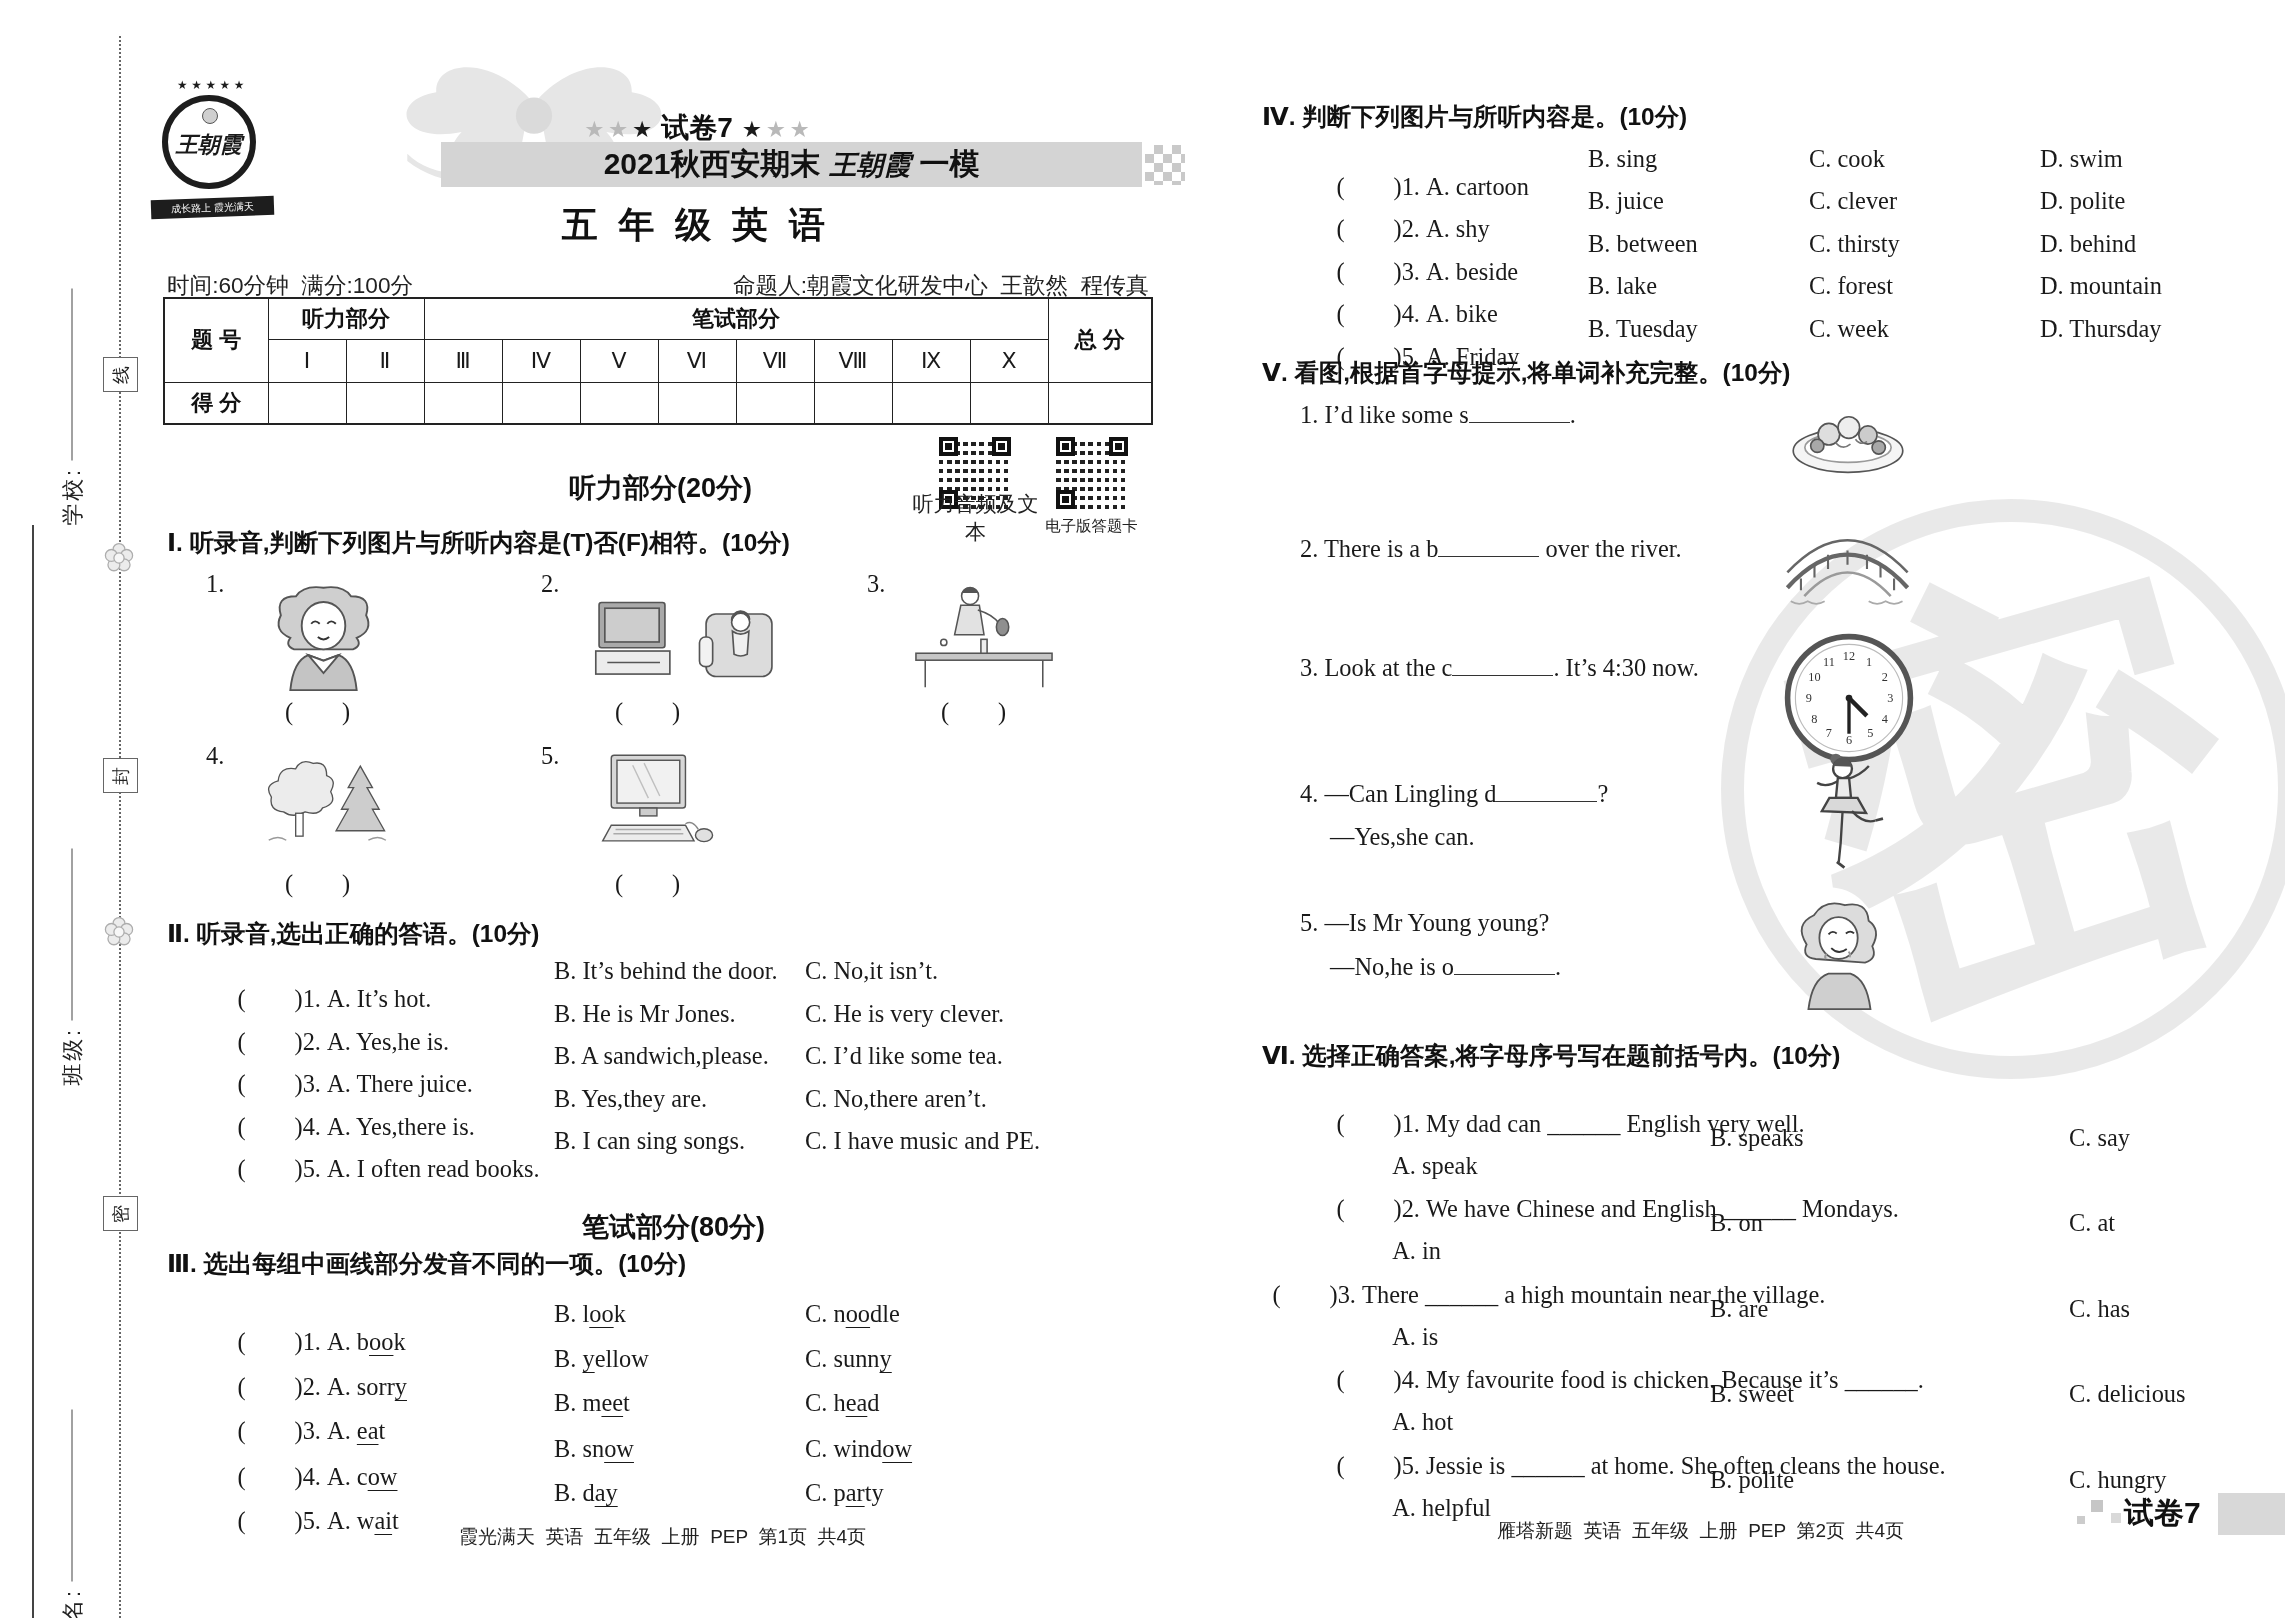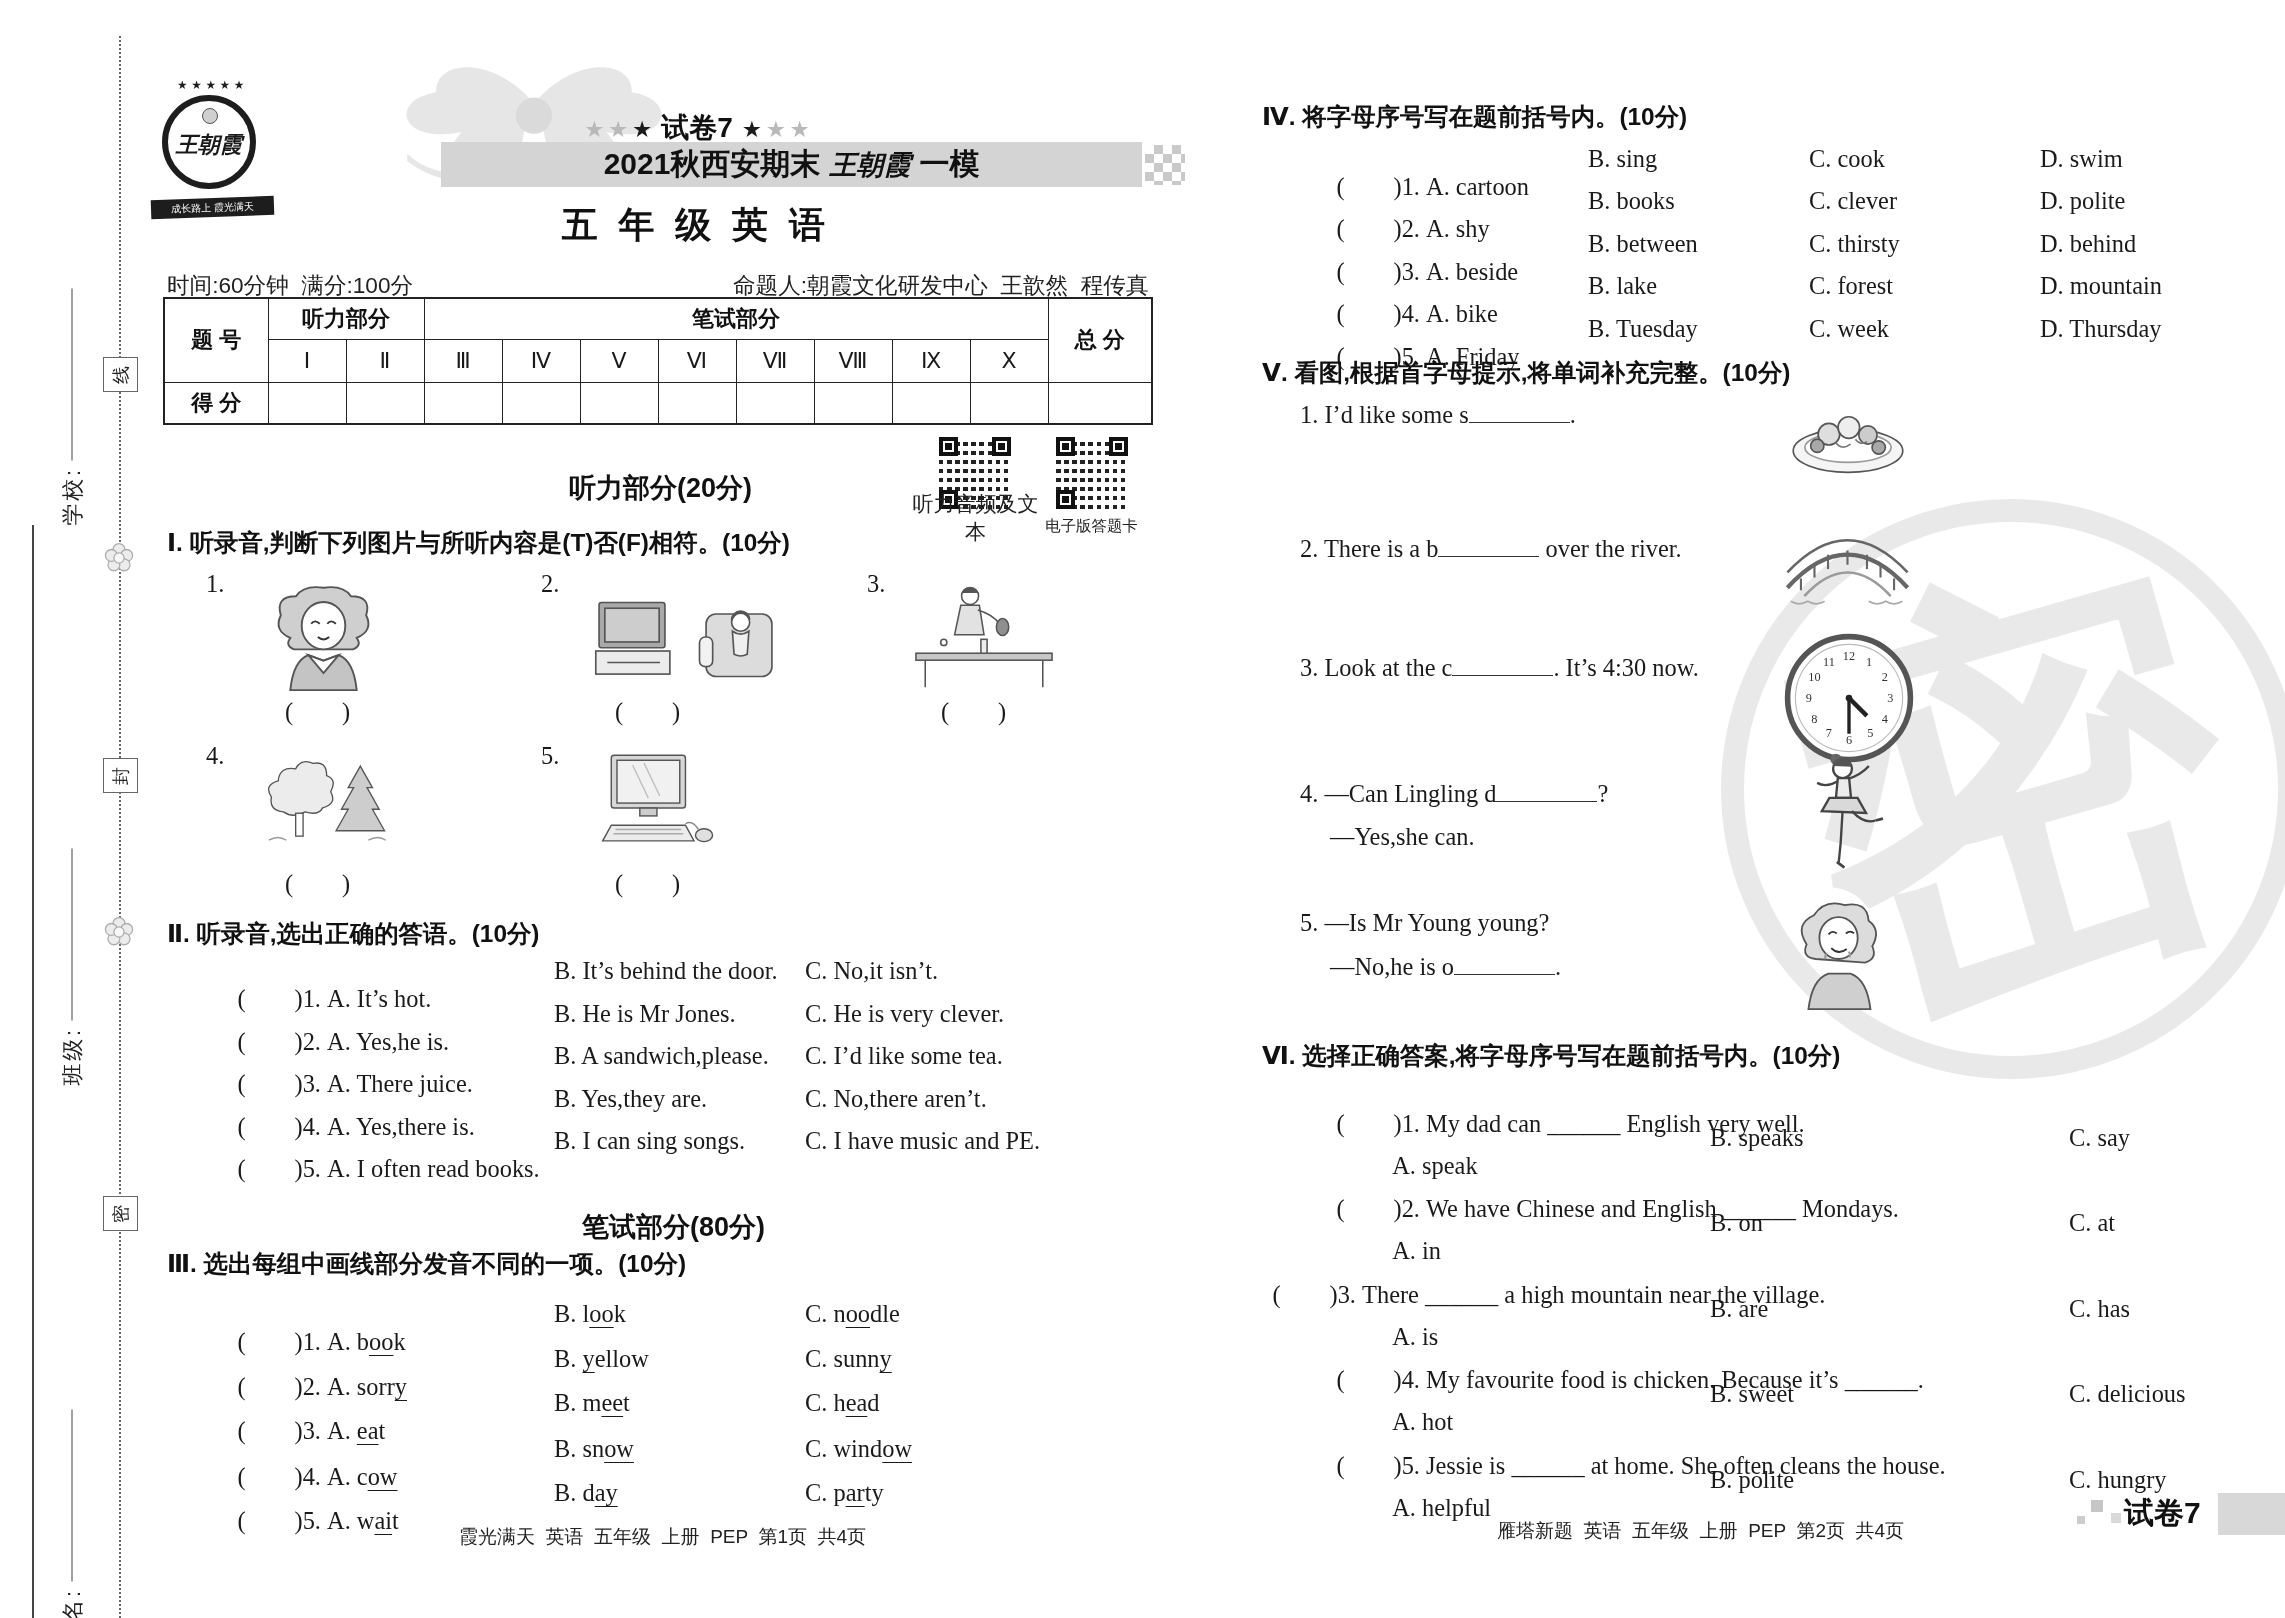--- a/index.html
+++ b/index.html
@@ -380,31 +380,31 @@
       <span class="abs" style="left:604px;top:0;">C. wind<u>ow</u></span>
     </div>
     <div class="abs en ws" style="left:201px;top:1479px;">
       <span>(        )</span><span>5.</span>&nbsp;<span>A. w<u>ai</u>t</span>
       <span class="abs" style="left:353px;top:0;">B. d<u>ay</u></span>
       <span class="abs" style="left:604px;top:0;">C. p<u>ar</u>ty</span>
     </div>
 
     <div class="abs zh-r ws center" style="left:346px;top:1524px;width:633px;font-size:19px;">霞光满天  英语  五年级  上册  PEP  第1页  共4页</div>
 
-    <div class="abs zh" style="left:1262px;top:101px;font-size:24.4px;">Ⅳ. 将字母序号写在题前括号内。(10分)</div>
+    <div class="abs zh" style="left:1262px;top:101px;font-size:24.4px;">Ⅳ. 判断下列图片与所听内容是。(10分)</div>
 
     <div class="abs en ws" style="left:1300px;top:145px;">
       <span>(        )</span><span>1.</span>&nbsp;<span>A. cartoon</span>
       <span class="abs" style="left:288px;top:0;">B. sing</span>
       <span class="abs" style="left:509px;top:0;">C. cook</span>
       <span class="abs" style="left:740px;top:0;">D. swim</span>
     </div>
     <div class="abs en ws" style="left:1300px;top:187px;">
       <span>(        )</span><span>2.</span>&nbsp;<span>A. shy</span>
-      <span class="abs" style="left:288px;top:0;">B. books</span>
+      <span class="abs" style="left:288px;top:0;">B. juice</span>
       <span class="abs" style="left:509px;top:0;">C. clever</span>
       <span class="abs" style="left:740px;top:0;">D. polite</span>
     </div>
     <div class="abs en ws" style="left:1300px;top:230px;">
       <span>(        )</span><span>3.</span>&nbsp;<span>A. beside</span>
       <span class="abs" style="left:288px;top:0;">B. between</span>
       <span class="abs" style="left:509px;top:0;">C. thirsty</span>
       <span class="abs" style="left:740px;top:0;">D. behind</span>
     </div>
     <div class="abs en ws" style="left:1300px;top:272px;">

